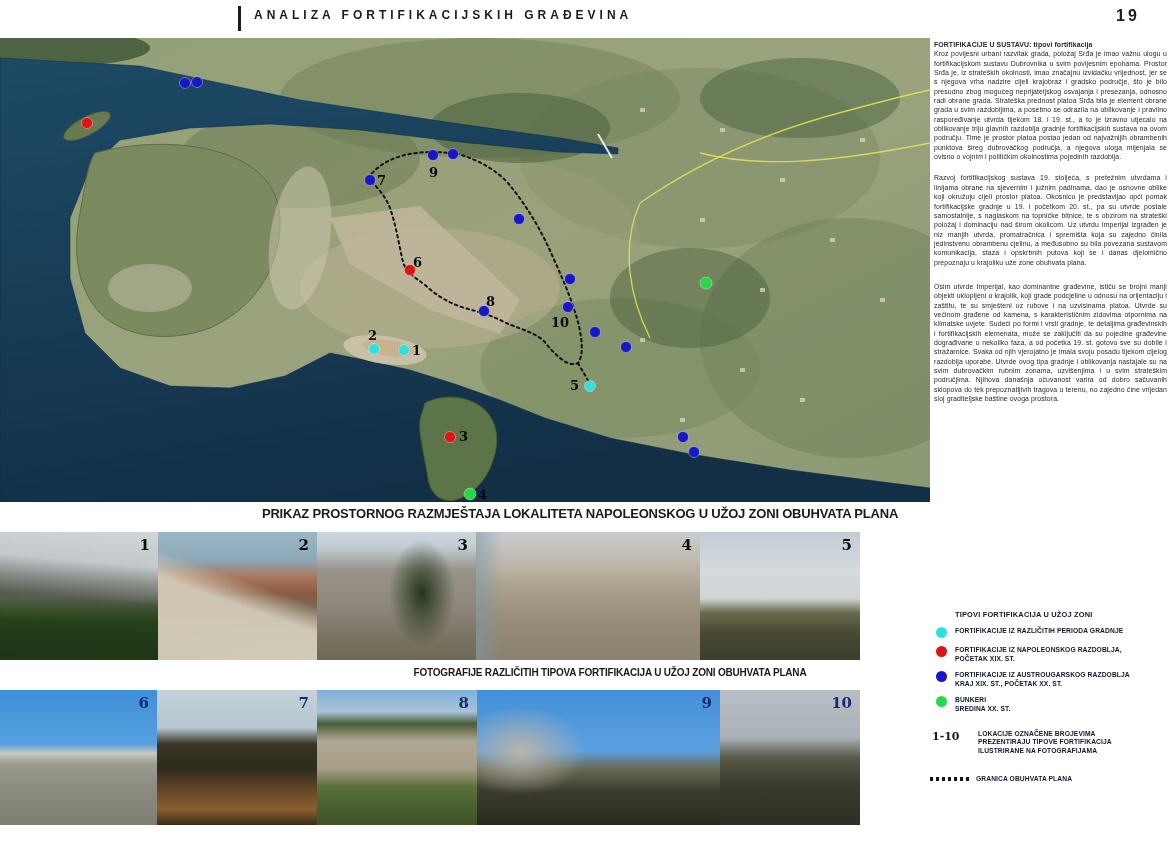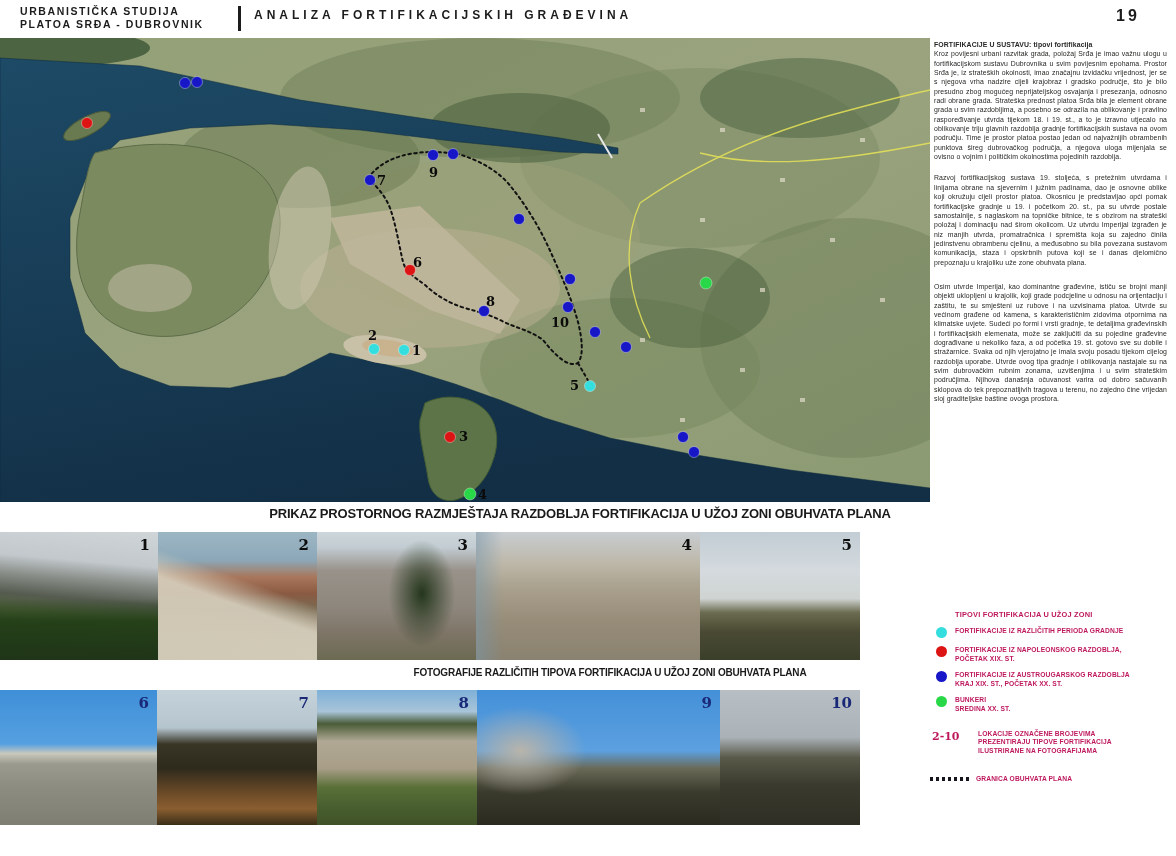--- a/index.html
+++ b/index.html
@@ -58,39 +58,38 @@
     linear-gradient(180deg,#b8bfc4 0%,#aab2b8 35%,#5a5a4a 50%,#3a3a2e 70%,#2e2e24 100%);}
 
   
   .article{position:absolute;top:40px;left:934px;width:233px;color:#262624;}
   .art-head{font-size:7.2px;font-weight:bold;margin:0 0 6px 0;letter-spacing:0.1px;}
   .article p{font-size:6.9px;line-height:9.35px;text-align:justify;margin:0;
              letter-spacing:0.1px;}
   .article p.p1{margin-bottom:12px;} .article p.p2{margin-bottom:15px;}
 
   
-  .legend{position:absolute;top:610px;left:928px;width:246px;color:#be185d;}
+  .legend{position:absolute;top:610px;left:928px;width:246px;color:#0f172a;}
   .lg-title{font-size:7.4px;font-weight:bold;margin:0 0 8px 27px;letter-spacing:0.2px;}
   .lg-row{display:flex;align-items:flex-start;margin-bottom:8px;}
   .lg-sym{width:27px;flex:0 0 27px;display:flex;justify-content:center;padding-top:0;}
   .legend-dot{width:11px;height:11px;border-radius:50%;display:block;}
   .lg-text{font-size:6.7px;font-weight:bold;line-height:8.6px;white-space:pre-line;
            max-width:180px;letter-spacing:0.1px;}
   .lg-range{margin-top:16px;margin-bottom:20px;}
   .lg-range .lg-sym{width:46px;flex:0 0 46px;justify-content:flex-start;padding-left:4px;}
   .range-num{font:bold 11px "DejaVu Serif",serif;}
   .lg-bound .lg-sym{width:46px;flex:0 0 46px;justify-content:flex-start;padding-left:2px;padding-top:2px;}
   .bound-dash{width:40px;height:3.5px;
     background:repeating-linear-gradient(90deg,#15151d 0 3px,rgba(0,0,0,0) 3px 6px);}
 </style>
 </head>
 <body>
 
 <div class="hdr">
-  <div class="hdr-study"><span>URBANISTIČKA STUDIJA</span><br><span>PLATOA SRĐA - DUBROVNIK</span></div>
   <div class="hdr-bar"></div>
   <div class="hdr-title">ANALIZA FORTIFIKACIJSKIH GRAĐEVINA</div>
   <div class="hdr-page">19</div>
 </div>
 
 <div class="map-wrap">
 <svg id="map-svg" width="930" height="464" viewBox="0 0 930 464" xmlns="http://www.w3.org/2000/svg">
   <defs>
     <linearGradient id="seaG" x1="0" y1="0" x2="0.35" y2="1">
       <stop offset="0" stop-color="#1d4a66"></stop>
@@ -193,21 +192,21 @@
       <circle cx="450" cy="399" r="5.5" fill="#dd1414" stroke="rgba(255,255,255,0.35)" stroke-width="1"></circle>
       <text x="459" y="403" class="marker-label">3</text>
       <circle cx="470" cy="456" r="6" fill="#28d848" stroke="rgba(255,255,255,0.35)" stroke-width="1"></circle>
       <text x="478" y="461" class="marker-label">4</text>
       <circle cx="706" cy="245" r="6" fill="#28d848" stroke="rgba(255,255,255,0.35)" stroke-width="1"></circle>
       <circle cx="683" cy="399" r="5.5" fill="#1717c8" stroke="rgba(255,255,255,0.35)" stroke-width="1"></circle>
       <circle cx="694" cy="414" r="5.5" fill="#1717c8" stroke="rgba(255,255,255,0.35)" stroke-width="1"></circle>
     </svg>
 </div>
 
-<div class="cap1">PRIKAZ PROSTORNOG RAZMJEŠTAJA RAZDOBLJA FORTIFIKACIJA U UŽOJ ZONI OBUHVATA PLANA</div>
+<div class="cap1">PRIKAZ PROSTORNOG RAZMJEŠTAJA LOKALITETA NAPOLEONSKOG U UŽOJ ZONI OBUHVATA PLANA</div>
 <div class="cap2">FOTOGRAFIJE RAZLIČITIH TIPOVA FORTIFIKACIJA U UŽOJ ZONI OBUHVATA PLANA</div>
 
 <div>
   <div class="photo row1 ph1">
       <span class="pnum">1</span>
     </div>
   <div class="photo row1 ph2">
       <span class="pnum">2</span>
     </div>
   <div class="photo row1 ph3">
@@ -271,21 +270,21 @@
   </div>
   <div class="lg-row">
     <span class="lg-sym">
         <span class="legend-dot" style="background: rgb(40, 216, 72);"></span>
       </span>
     <span class="lg-text">BUNKERI
 SREDINA XX. ST.</span>
   </div>
 
   <div class="lg-row lg-range">
-    <span class="lg-sym range-num">2-10</span>
+    <span class="lg-sym range-num">1-10</span>
     <span class="lg-text">LOKACIJE OZNAČENE BROJEVIMA
 PREZENTIRAJU TIPOVE FORTIFIKACIJA
 ILUSTRIRANE NA FOTOGRAFIJAMA</span>
   </div>
 
   <div class="lg-row lg-bound">
     <span class="lg-sym">
         <span class="bound-dash"></span>
       </span>
     <span class="lg-text">GRANICA OBUHVATA PLANA</span>

